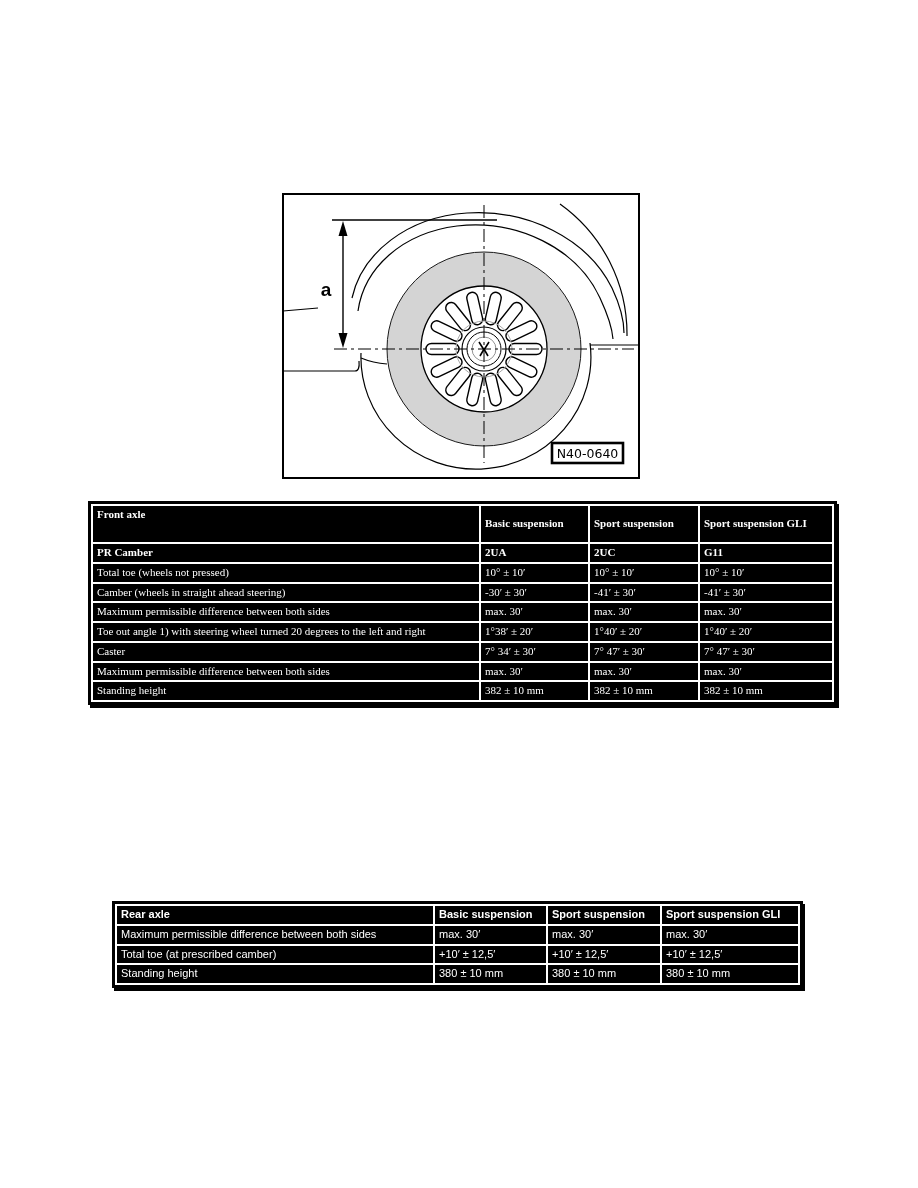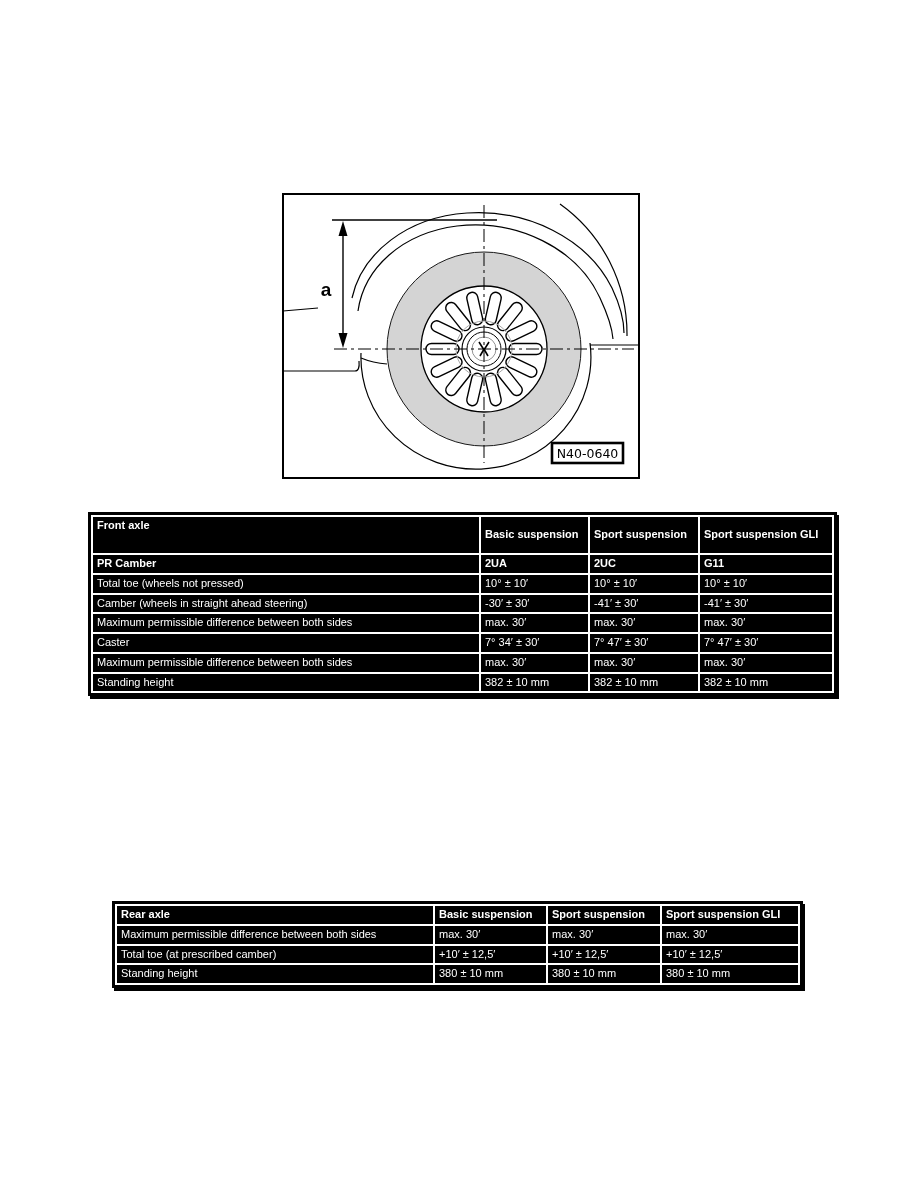--- a/index.html
+++ b/index.html
@@ -23,21 +23,21 @@
   }
   table.vtable td {
     background:#000; color:#fff;
     font-size:11px; line-height:1.25;
     padding:2px 4px;
     overflow:hidden;
   }
   table.vtable td.lbl { text-align:left; }
   table.vtable td.val { text-align:left; }
   table.vtable tr.hdr td { font-weight:bold; }
-  table.front { left:88px; top:512px; width:739px; }
+  table.front { left:88px; top:501px; width:739px;font-family:Liberation Serif, serif; }
   table.rear  { left:112px; top:854px; width:683px;margin-top:47px; }
   table.front tr.hdr-main td { height:32px; vertical-align:middle; }
   table.front tr.hdr-main td.lbl { vertical-align:top; }
 </style>
 </head>
 <body>
 
 <div class="page">
 
   <div class="figure-wrap">
@@ -142,20 +142,26 @@
       <td class="val">-41′ ± 30′</td>
       <td class="val">-41′ ± 30′</td>
     </tr>
     <tr>
       <td class="lbl">Maximum permissible difference between both sides</td>
       <td class="val">max. 30′</td>
       <td class="val">max. 30′</td>
       <td class="val">max. 30′</td>
     </tr>
     <tr>
+      <td class="lbl">Toe out angle 1) with steering wheel turned 20 degrees to the left and right</td>
+      <td class="val">1°38′ ± 20′</td>
+      <td class="val">1°40′ ± 20′</td>
+      <td class="val">1°40′ ± 20′</td>
+    </tr>
+    <tr>
       <td class="lbl">Caster</td>
       <td class="val">7° 34′ ± 30′</td>
       <td class="val">7° 47′ ± 30′</td>
       <td class="val">7° 47′ ± 30′</td>
     </tr>
     <tr>
       <td class="lbl">Maximum permissible difference between both sides</td>
       <td class="val">max. 30′</td>
       <td class="val">max. 30′</td>
       <td class="val">max. 30′</td>

